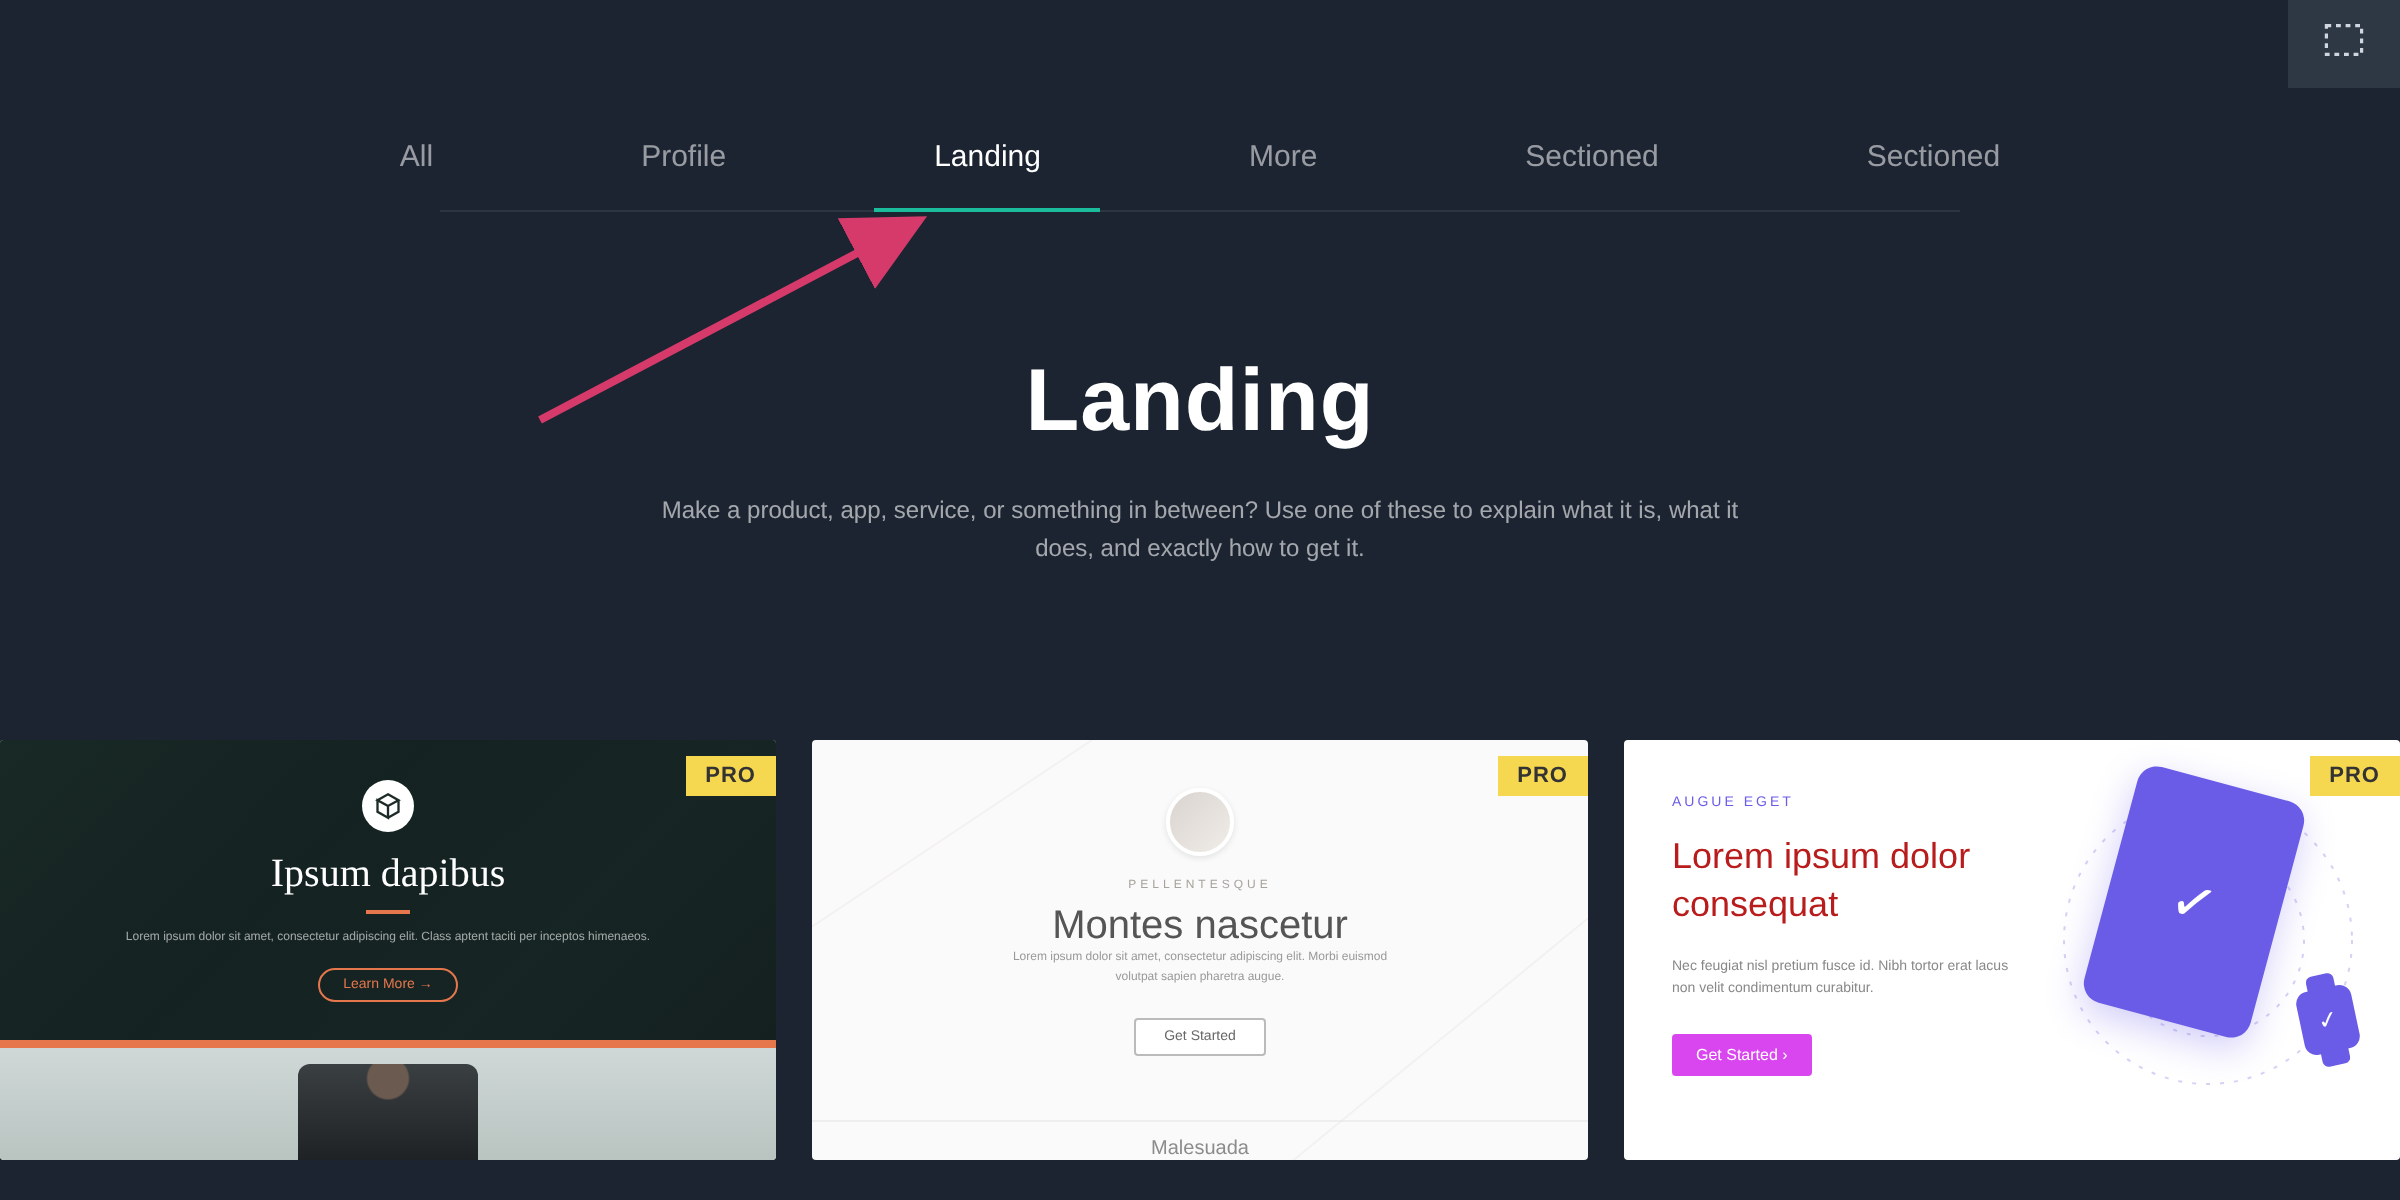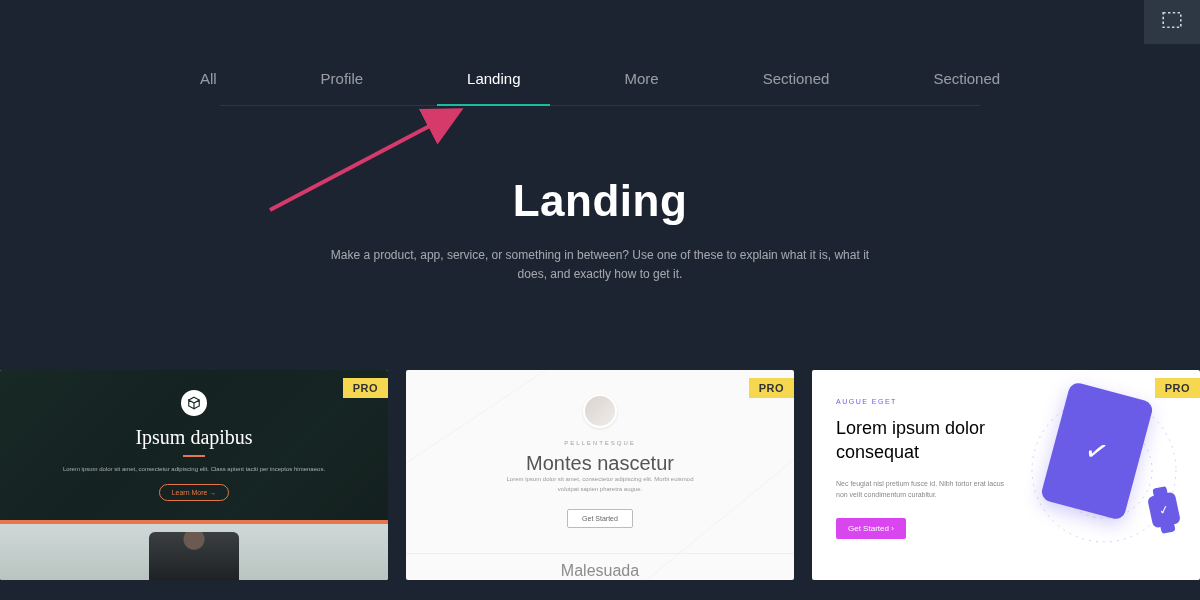--- a/index.html
+++ b/index.html
@@ -187,41 +187,41 @@
     color: #666;
     font-size: 7px;
     padding: 5px 14px;
     background: #fff;
     border-radius: 2px;
   }
   .c2-footer {
     margin-top: auto;
     width: 100%;
     text-align: center;
-    font-size: 16px;
+    font-size: 10px;
     color: #8c8c8c;
     padding: 8px 0 0 0;
     border-top: 1px solid #eee;
   }
   .c2-diag {
     position: absolute;
     inset: 0;
     pointer-events: none;
     opacity: 0.4;
   }
 
   
   .card3 {
     display: flex;
     padding: 28px 20px 0 24px;
     position: relative;
   }
   .c3-left { width: 170px; }
   .c3-eyebrow { font-size: 7px; letter-spacing: 1.5px; color: #6b5ce7; margin-bottom: 12px; }
-  .c3-title { font-size: 18px; color: #000000; line-height: 1.3; margin-bottom: 14px; font-weight: 500; }
+  .c3-title { font-size: 18px; color: #b91c1c; line-height: 1.3; margin-bottom: 14px; font-weight: 500; }
   .c3-sub { font-size: 7px; color: #888; line-height: 1.6; margin-bottom: 16px; }
   .c3-btn {
     background: #d946ef;
     color: #fff;
     font-size: 8px;
     padding: 6px 12px;
     display: inline-block;
     border-radius: 2px;
   }
   .c3-art {

